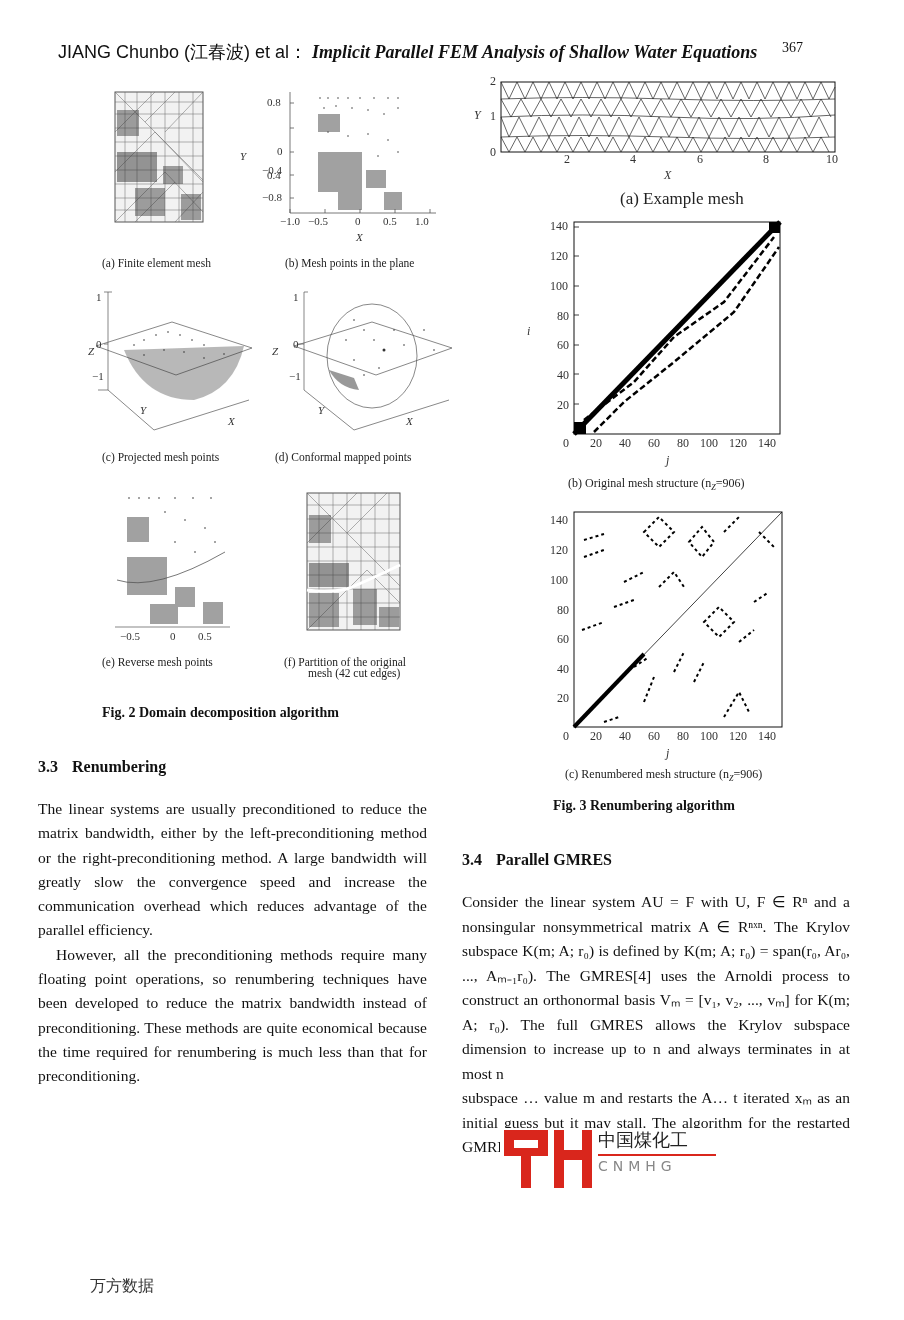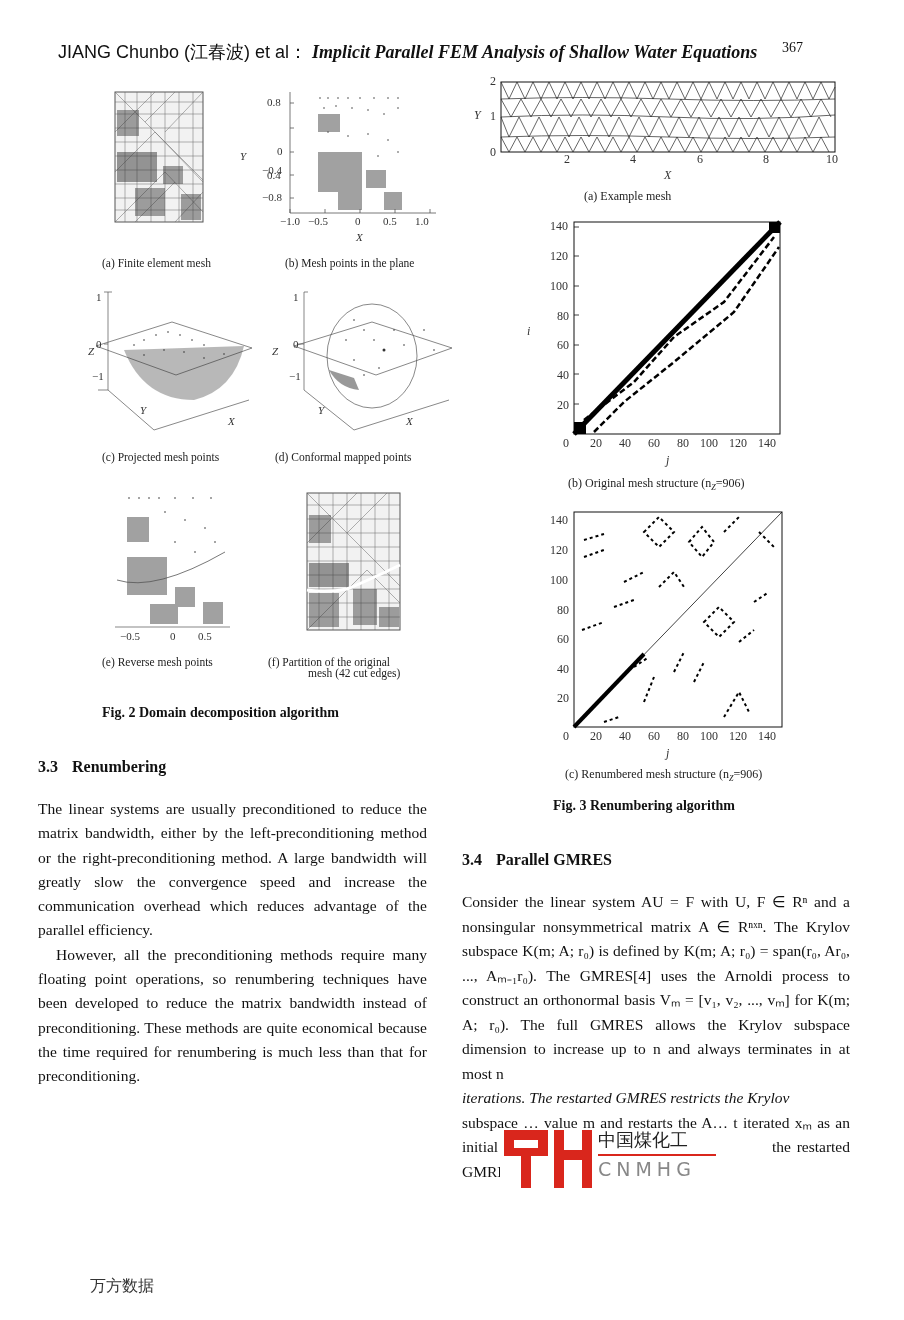--- a/index.html
+++ b/index.html
@@ -13,21 +13,21 @@
   .sec{font-size:16px;font-weight:bold;white-space:nowrap;}
   .sec .num{margin-right:14px;}
   .para{font-size:15.5px;line-height:24.3px;text-align:justify;}
   .para p{margin:0;}
   .para p.ind{text-indent:18px;}
   .tick{font-size:11px;color:#333;}
   .tickr{font-size:12px;}
   svg{position:absolute;overflow:visible;}
   .foot{font-family:"DejaVu Sans",sans-serif;font-size:16px;color:#333;}
   .wm-cn{font-family:"DejaVu Sans",sans-serif;font-size:18px;color:#222;}
-  .wm-en{font-family:"DejaVu Sans",sans-serif;font-size:19px;color:#888;letter-spacing:5px;}
+  .wm-en{font-family:"DejaVu Sans",sans-serif;font-size:14px;color:#888;letter-spacing:5px;}
 </style>
 </head>
 <body>
 
 <div class="abs hdr">
   <span>JIANG Chunbo (江春波) et al：</span>
   <span class="title">Implicit Parallel FEM Analysis of Shallow Water Equations</span>
 </div>
 <div class="abs pagenum">367</div>
 
@@ -201,21 +201,21 @@
     <rect x="2" y="22" width="22" height="28" opacity="0.45"></rect>
     <rect x="2" y="70" width="40" height="24" opacity="0.5"></rect>
     <rect x="2" y="100" width="30" height="34" opacity="0.45"></rect>
     <rect x="46" y="96" width="24" height="36" opacity="0.45"></rect>
     <rect x="72" y="114" width="20" height="20" opacity="0.45"></rect>
   </g>
   <path d="M0 97 Q20 100 40 96 Q60 88 93 72" stroke="#fff" stroke-width="3" fill="none"></path>
 </svg>
 
 <div class="abs cap" style="left:102px;top:656px;">(e) Reverse mesh points</div>
-<div class="abs cap" style="left:268px;top:656px;">(f)  Partition of the original</div>
+<div class="abs cap" style="left:284px;top:656px;">(f)  Partition of the original</div>
 <div class="abs cap" style="left:308px;top:667px;">mesh (42 cut edges)</div>
 
 <div class="abs figcap" style="left:102px;top:705px;">Fig. 2    Domain decomposition algorithm</div>
 
 <div class="abs tick tickr" style="left:490px;top:74px;">2</div>
 <div class="abs tick tickr" style="left:490px;top:109px;">1</div>
 <div class="abs tick tickr" style="left:490px;top:145px;">0</div>
 <div class="abs tick tickr" style="left:474px;top:108px;font-style:italic;">Y</div>
 <svg style="left:501px;top:82px;width:334px;height:70px;" viewBox="0 0 334 70">
   <rect x="0" y="0" width="334" height="70" fill="#fff" stroke="#111" stroke-width="1"></rect>
@@ -228,21 +228,21 @@
     <path d="M0 35 L8 55 L18 35 L28 55 L38 35 L48 55 L58 35 L68 55 L78 35 L88 55 L98 35 L108 55 L118 35 L128 55 L138 35 L148 55 L158 35 L168 55 L178 35 L188 55 L198 35 L208 55 L218 35 L228 55 L238 35 L248 55 L258 35 L268 55 L278 35 L288 55 L298 35 L308 55 L318 35 L328 55"></path>
     <path d="M0 55 L8 70 L16 55 L24 70 L32 55 L40 70 L48 55 L56 70 L64 55 L72 70 L80 55 L88 70 L96 55 L104 70 L112 55 L120 70 L128 55 L136 70 L144 55 L152 70 L160 55 L168 70 L176 55 L184 70 L192 55 L200 70 L208 55 L216 70 L224 55 L232 70 L240 55 L248 70 L256 55 L264 70 L272 55 L280 70 L288 55 L296 70 L304 55 L312 70 L320 55 L328 70"></path>
   </g>
 </svg>
 <div class="abs tick tickr" style="left:564px;top:152px;">2</div>
 <div class="abs tick tickr" style="left:630px;top:152px;">4</div>
 <div class="abs tick tickr" style="left:697px;top:152px;">6</div>
 <div class="abs tick tickr" style="left:763px;top:152px;">8</div>
 <div class="abs tick tickr" style="left:826px;top:152px;">10</div>
 <div class="abs tick tickr" style="left:664px;top:168px;font-style:italic;">X</div>
-<div class="abs cap" style="left:584px;top:189px;font-size:12px;">(a) Example mesh</div>
+<div class="abs cap" style="left:620px;top:189px;font-size:17px;">(a) Example mesh</div>
 
 <div class="abs tick tickr" style="left:550px;top:219px;">140</div>
 <div class="abs tick tickr" style="left:550px;top:249px;">120</div>
 <div class="abs tick tickr" style="left:550px;top:279px;">100</div>
 <div class="abs tick tickr" style="left:557px;top:309px;">80</div>
 <div class="abs tick tickr" style="left:557px;top:338px;">60</div>
 <div class="abs tick tickr" style="left:557px;top:368px;">40</div>
 <div class="abs tick tickr" style="left:557px;top:398px;">20</div>
 <div class="abs tick tickr" style="left:527px;top:324px;font-style:italic;">i</div>
 <svg style="left:574px;top:222px;width:206px;height:212px;" viewBox="0 0 206 212">
@@ -319,21 +319,20 @@
 <div class="abs para" style="left:38px;top:797px;width:389px;">
   <p>The linear systems are usually preconditioned to reduce the matrix bandwidth, either by the left-preconditioning method or the right-preconditioning method. A large bandwidth will greatly slow the convergence speed and increase the communication overhead which reduces advantage of the parallel efficiency.</p>
   <p class="ind">However, all the preconditioning methods require many floating point operations, so renumbering techniques have been developed to reduce the matrix bandwidth instead of preconditioning. These methods are quite economical because the time required for renumbering is much less than that for preconditioning.</p>
 </div>
 
 <div class="abs sec" style="left:462px;top:851px;">
   <span class="num">3.4</span><span>Parallel GMRES</span>
 </div>
 <div class="abs para" style="left:462px;top:890px;width:388px;line-height:24.5px;">
   <p>Consider the linear system AU = F with U, F ∈ Rⁿ and a nonsingular nonsymmetrical matrix A ∈ Rⁿˣⁿ. The Krylov subspace K(m; A; r₀) is defined by K(m; A; r₀) = span(r₀, Ar₀, ..., Aₘ₋₁r₀). The GMRES[4] uses the Arnoldi process to construct an orthonormal basis Vₘ = [v₁, v₂, ..., vₘ] for K(m; A; r₀). The full GMRES allows the Krylov subspace dimension to increase up to n and always terminates in at most n</p>
-  <p style="font-style:italic;">iterations. The restarted GMRES restricts the Krylov</p>
   <p>subspace … value m and restarts the A… t iterated xₘ as an initial guess but it may stall. The algorithm for the restarted GMRES is as follows.</p>
 </div>
 
 <div class="abs" style="left:500px;top:1128px;width:270px;height:62px;background:#fff;">
   <svg style="left:4px;top:2px;width:88px;height:58px;" viewBox="0 0 88 58">
     <g fill="#d9261c">
       <rect x="0" y="0" width="44" height="10"></rect>
       <rect x="0" y="0" width="10" height="26"></rect>
       <rect x="34" y="0" width="10" height="26"></rect>
       <rect x="17" y="22" width="10" height="36"></rect>

